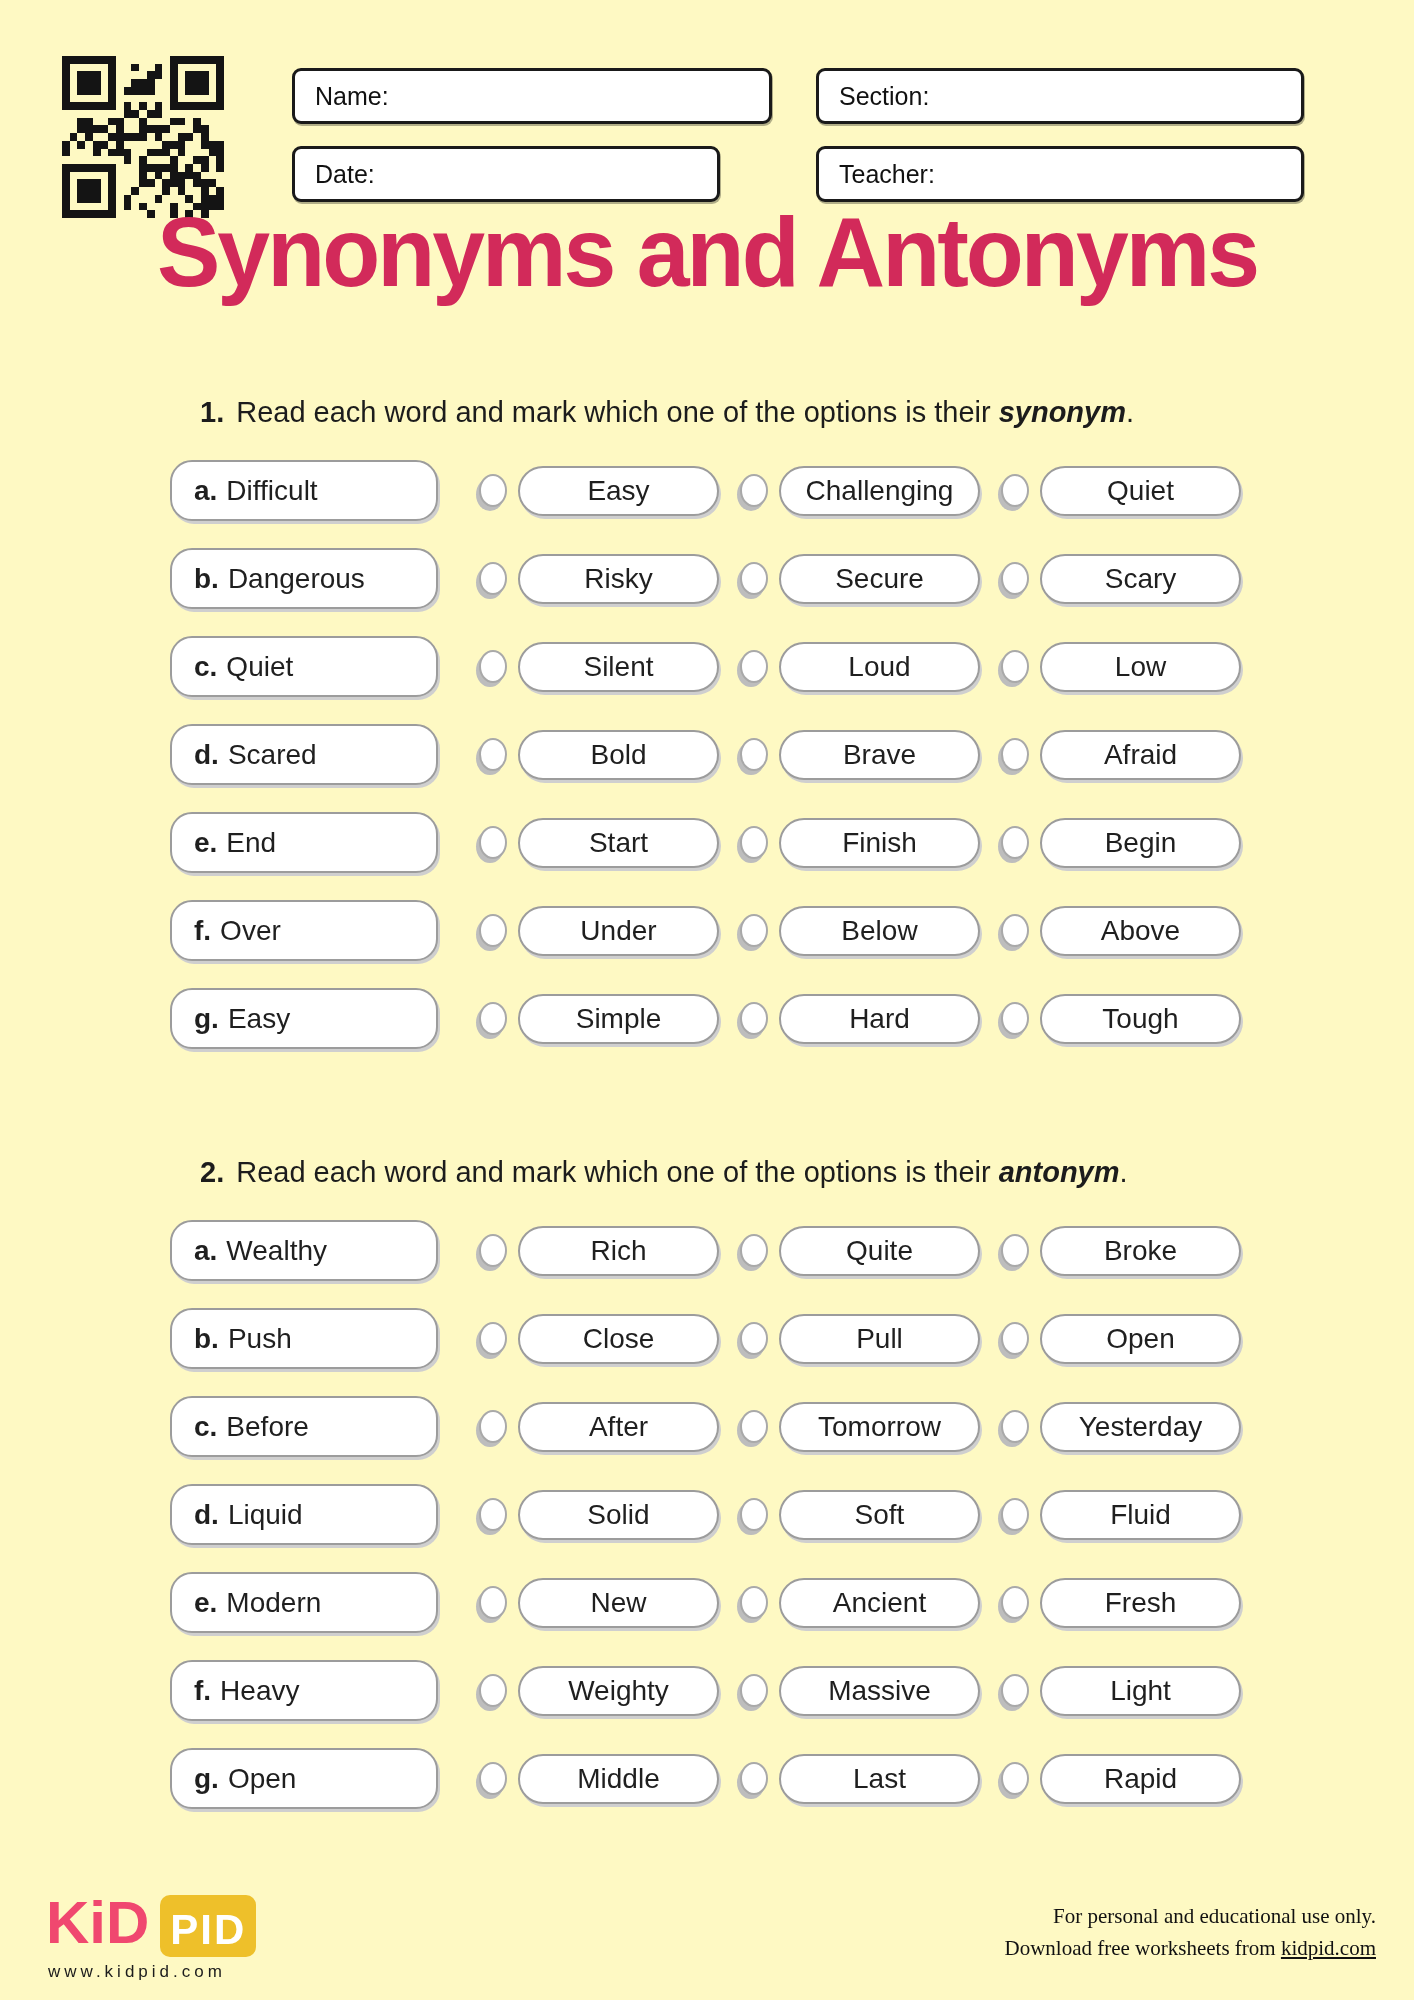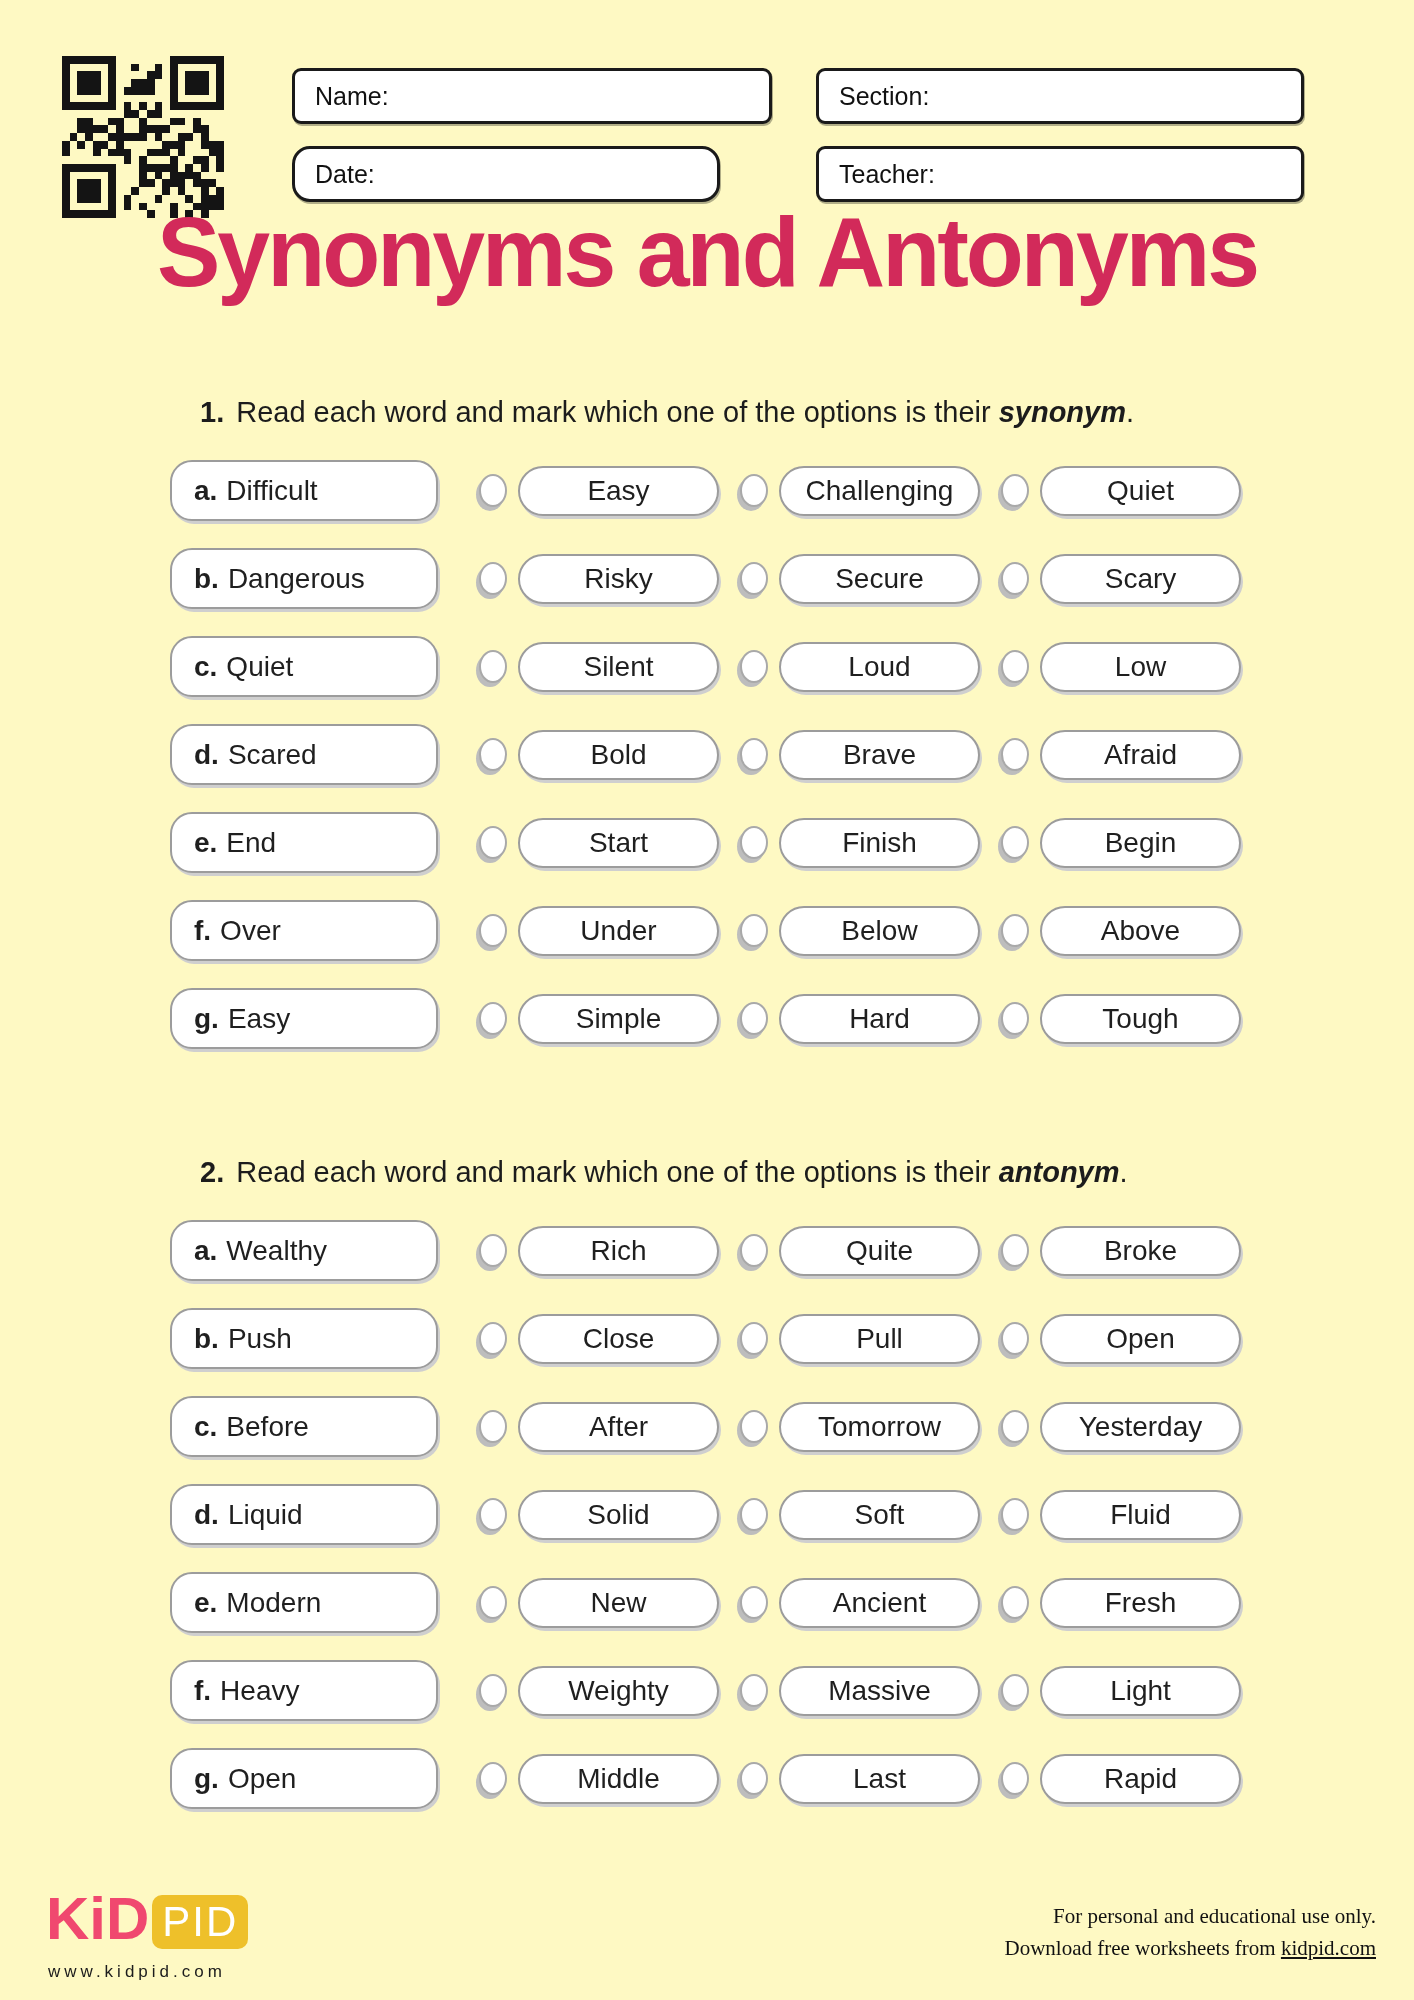--- a/index.html
+++ b/index.html
@@ -12,21 +12,21 @@
   .qr{position:absolute; left:62px; top:56px; width:162px; height:162px;}
   .field{
     position:absolute; height:56px; background:#fff;
     border:3px solid var(--field-border,#1a1a1a); border-radius:9px;
     box-shadow:1px 2px 0 rgba(0,0,0,.3);
     display:flex; align-items:center; padding-left:20px; box-sizing:border-box;
     font-size:25px; color:#111;
   }
   .f0{left:292px; top:68px;  width:480px;}
   .f1{left:816px; top:68px;  width:488px;}
-  .f2{left:292px; top:146px; width:428px;border-radius:18px;}
+  .f2{left:292px; top:146px; width:428px;}
   .f3{left:816px; top:146px; width:488px;}
   
   .title{
     position:absolute; top:192px; left:0; width:100%; margin:0;
     text-align:center; font-size:95px; line-height:115px; font-weight:bold;
     letter-spacing:-3px; color:var(--title,#d22a5a);
     transform:scaleY(1.04); transform-origin:top;
   }
   
   .instruction{position:absolute; left:200px; margin:0; font-size:29px; color:#1c1c1c; white-space:nowrap;}
@@ -57,23 +57,23 @@
     width:201px; height:50px; box-sizing:border-box; background:#fff;
     border:2px solid var(--box-border,#9c9c9c); border-radius:25px;
     box-shadow:2px 3px 0 var(--shadow,#cfcfcf);
     display:flex; align-items:center; justify-content:center;
     font-size:28px; cursor:pointer;
   }
   
   .logo{position:absolute; left:46px; top:1888px; display:flex; align-items:center;}
   .logo-kid{font-size:60px; line-height:60px; font-weight:bold; letter-spacing:0; color:var(--logo-pink,#f0486f);}
   .logo-pid{
-    font-size:42px; line-height:42px; font-weight:normal; color:#ffffff;
+    font-size:42px; line-height:42px; font-weight:bold; color:#ffffff;
     background:var(--logo-yellow,#eec02a); border-radius:10px;
-    padding:6px 10px 6px 10px; margin-left:3px; margin-top:7px; letter-spacing:2px;
+    padding:14px 10px 6px 10px; margin-left:11px; margin-top:7px; letter-spacing:2px;
   }
   .website{position:absolute; left:48px; top:1962px; font-size:17px; letter-spacing:4px; color:#1c1c1c;}
   .note{
     position:absolute; right:38px; top:1900px; margin:0; text-align:right;
     font-family:"Liberation Serif", serif; font-size:21px; line-height:32px; color:#111;
   }
   .note a{color:#111; text-decoration:underline; cursor:pointer;}
 </style>
 </head>
 <body>

